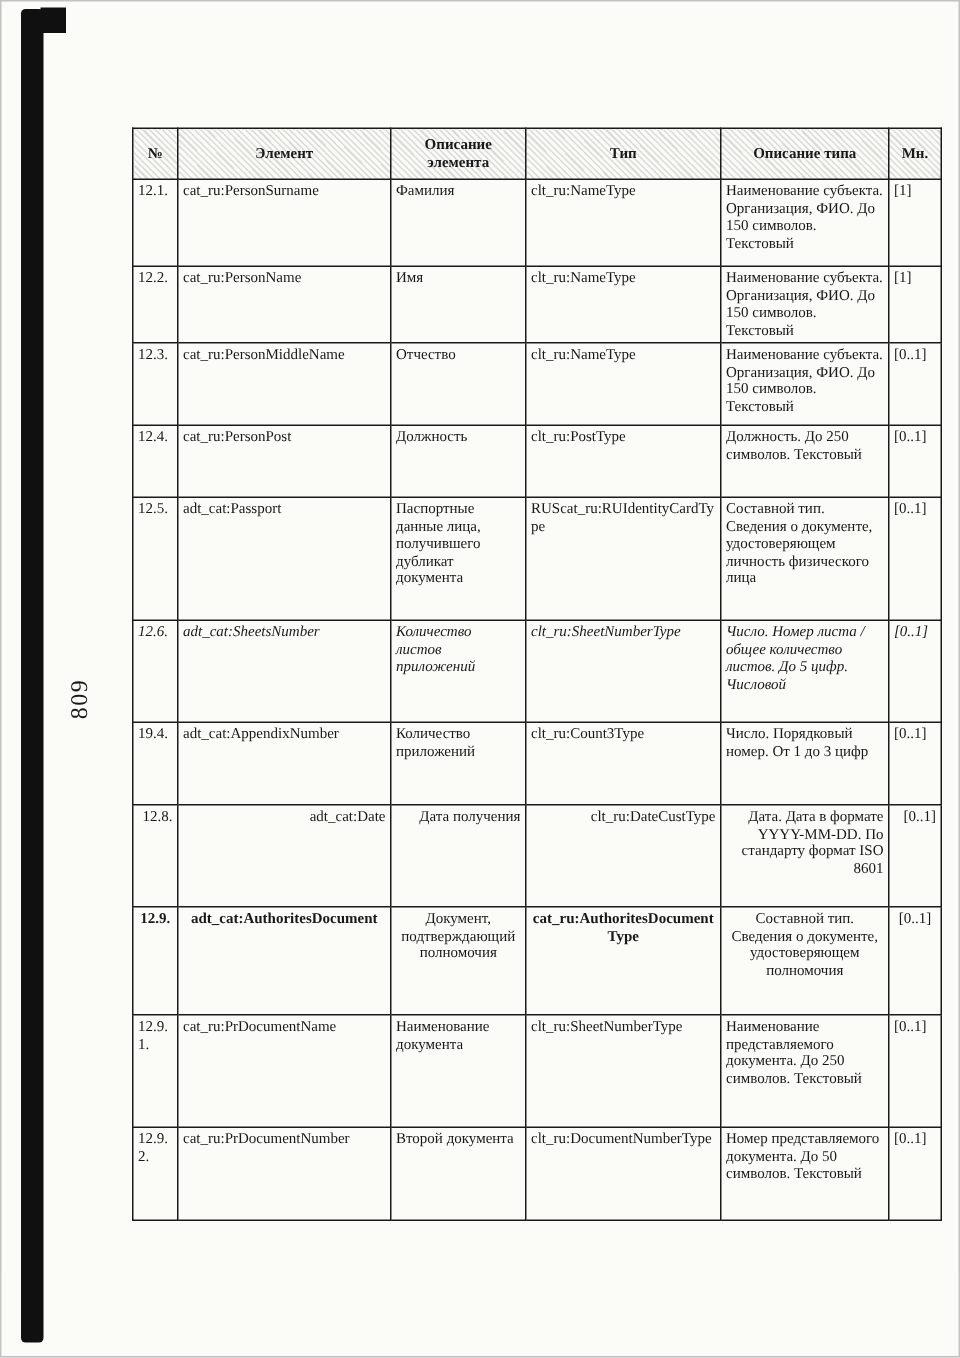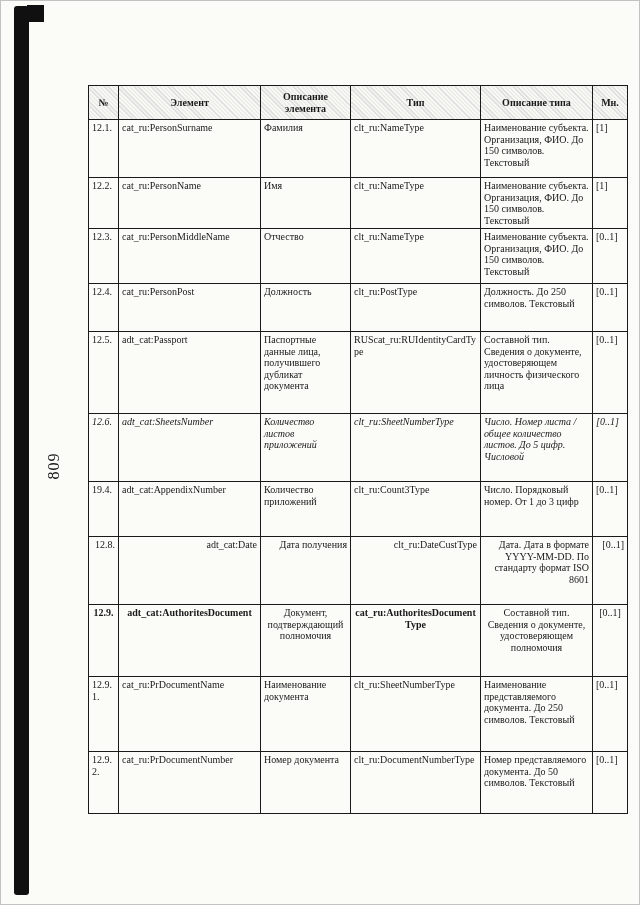--- a/index.html
+++ b/index.html
@@ -183,21 +183,21 @@
             <td class="c-num">12.9.1.</td>
             <td class="c-element">cat_ru:PrDocumentName</td>
             <td class="c-element-desc">Наименование документа</td>
             <td class="c-type">clt_ru:SheetNumberType</td>
             <td class="c-type-desc">Наименование представляемого документа. До 250 символов. Текстовый</td>
             <td class="c-mult">[0..1]</td>
           </tr>
           <tr style="height: 62px;">
             <td class="c-num">12.9.2.</td>
             <td class="c-element">cat_ru:PrDocumentNumber</td>
-            <td class="c-element-desc">Номер документа</td>
+            <td class="c-element-desc">Второй документа</td>
             <td class="c-type">clt_ru:DocumentNumberType</td>
             <td class="c-type-desc">Номер представляемого документа. До 50 символов. Текстовый</td>
             <td class="c-mult">[0..1]</td>
           </tr>
         </tbody>
     </table>
   </div>
 
 </div>
 

